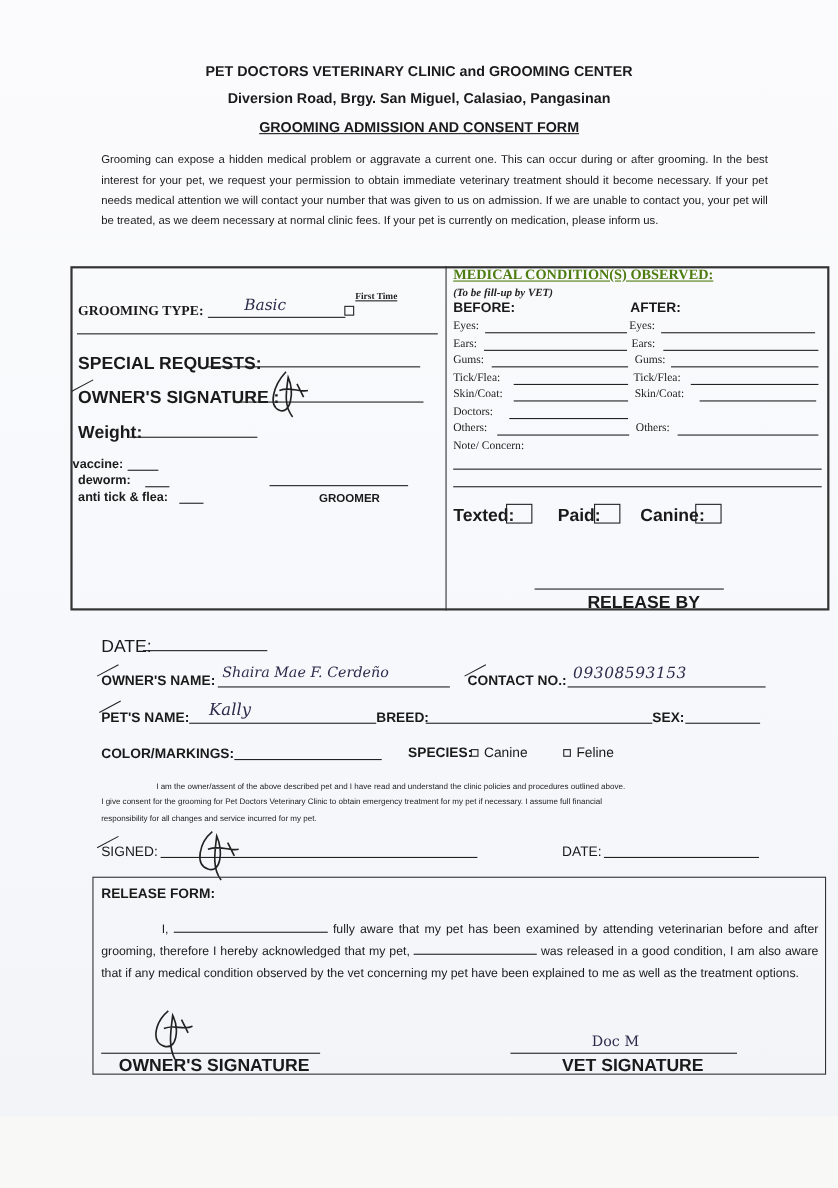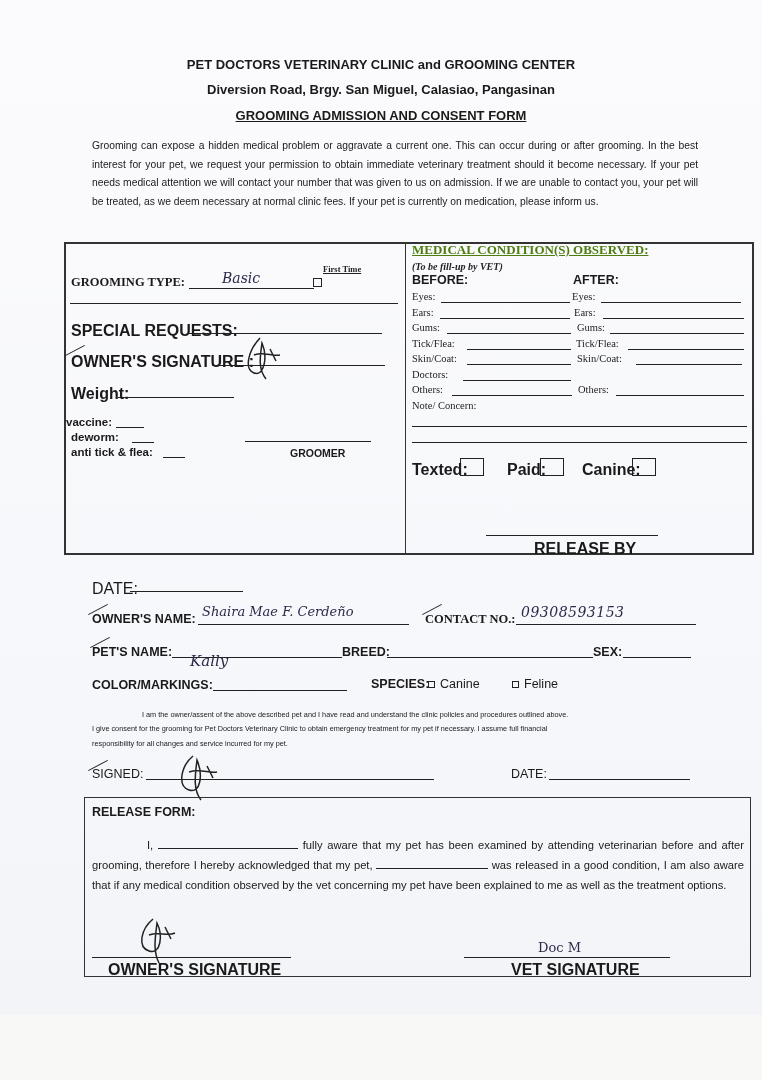--- a/index.html
+++ b/index.html
@@ -147,28 +147,28 @@
 
 <div class="lbl" style="left:92px; top:580px; font-weight:normal;">DATE:</div>
 <div class="line" style="left:130px; top:591px; width:113px;"></div>
 
 <div class="tick" style="left:87px; top:609px;"></div>
 <div class="lbl" style="left:92px; top:612px; font-size:12.5px;">OWNER'S NAME:</div>
 <div class="line" style="left:198px; top:624px; width:211px;"></div>
 <div class="hand" style="left:202px; top:604px; font-size:13px;">Shaira Mae F. Cerdeño</div>
 
 <div class="tick" style="left:421px; top:609px;"></div>
-<div class="lbl" style="left:425px; top:612px; font-size:12.5px;font-family:Liberation Serif, serif;">CONTACT NO.:</div>
+<div class="lbl" style="left:425px; top:612px; font-size:12.5px;">CONTACT NO.:</div>
 <div class="line" style="left:516px; top:624px; width:180px;"></div>
 <div class="hand" style="left:521px; top:604px; font-size:14px; letter-spacing:0.5px;">09308593153</div>
 
 <div class="tick" style="left:89px; top:642px;"></div>
 <div class="lbl" style="left:92px; top:645px; font-size:12.5px;">PET'S NAME:</div>
 <div class="line" style="left:172px; top:657px; width:170px;"></div>
-<div class="hand" style="left:190px; top:636px; font-size:15px;margin-top:16px;">Kally</div>
+<div class="hand" style="left:190px; top:636px; font-size:15px;">Kally</div>
 <div class="lbl" style="left:342px; top:645px; font-size:12.5px;">BREED:</div>
 <div class="line" style="left:387px; top:657px; width:206px;"></div>
 <div class="lbl" style="left:593px; top:645px; font-size:12.5px;">SEX:</div>
 <div class="line" style="left:623px; top:657px; width:68px;"></div>
 
 <div class="lbl" style="left:92px; top:678px; font-size:12.5px;">COLOR/MARKINGS:</div>
 <div class="line" style="left:213px; top:690px; width:134px;"></div>
 <div class="lbl" style="left:371px; top:677px; font-size:12.5px;">SPECIES:</div>
 <div class="chk" style="left:428px; top:681px; width:7px; height:7px;"></div>
 <div class="lbl" style="left:440px; top:677px; font-size:12.5px; font-weight:normal;">Canine</div>

